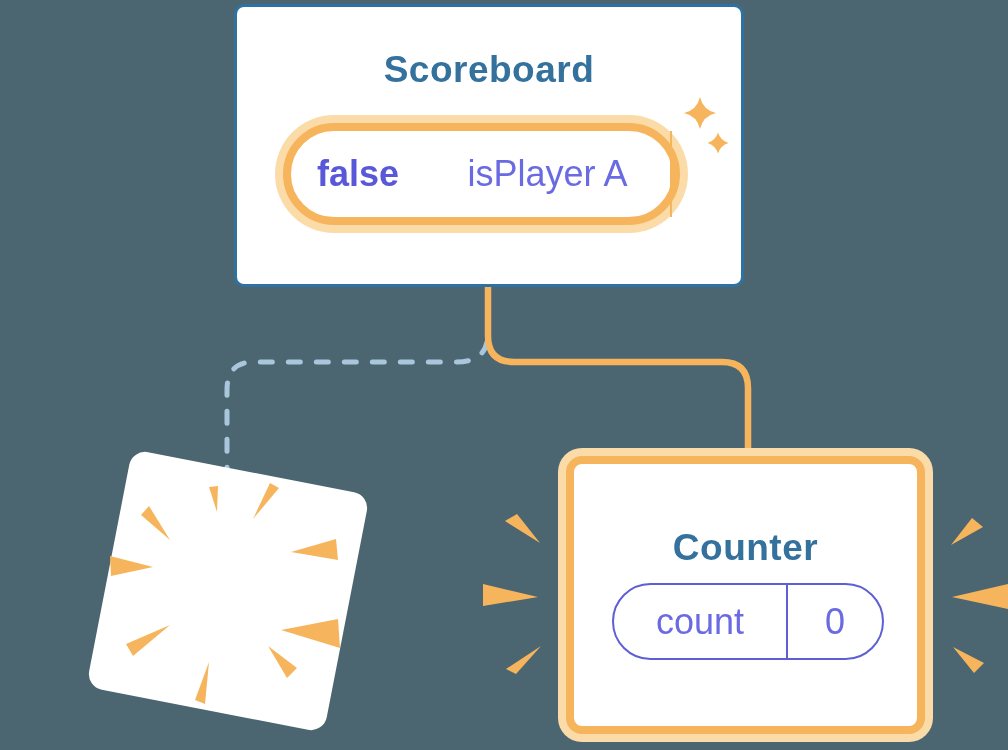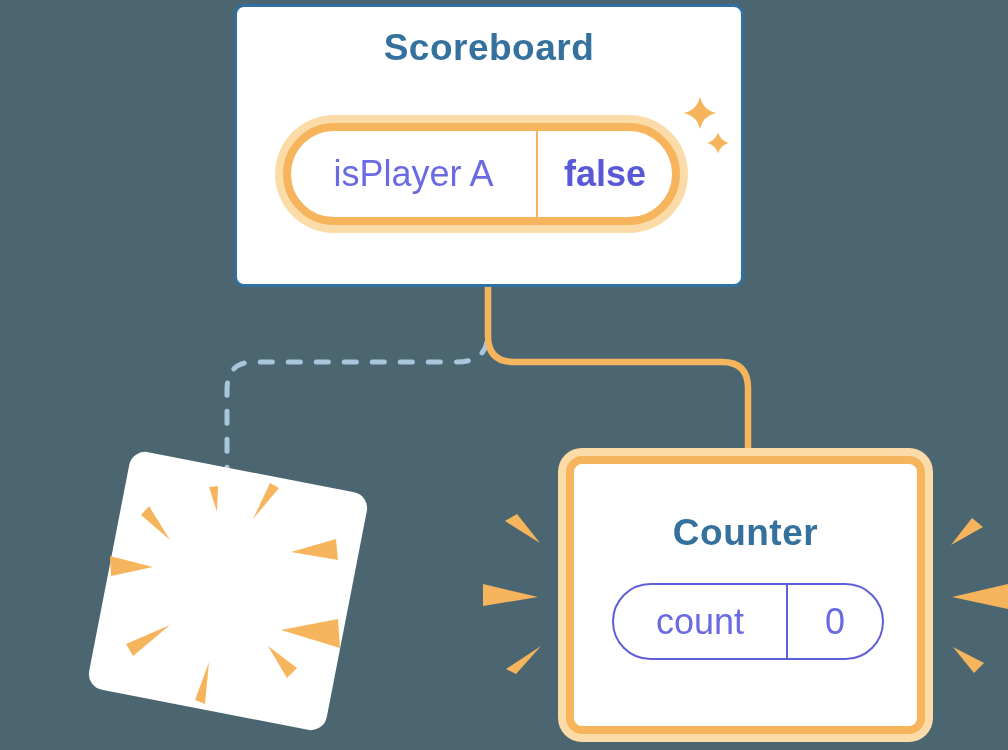--- a/index.html
+++ b/index.html
@@ -28,22 +28,22 @@
     border-radius:16px;
     box-shadow:0 0 0 8px #FBDCA9;
   }
   .card-title{
     text-align:center;
     color:#34719D;
     font-size:37px;
     font-weight:600;
     letter-spacing:0.5px;
   }
-  .scoreboard-card .card-title{margin-top:20px;}
-  .counter-card .card-title{margin-top:48px;}
+  .scoreboard-card .card-title{margin-top:42px;}
+  .counter-card .card-title{margin-top:63px;}
 
   .pill{
     position:absolute;
     box-sizing:border-box;
     background:#ffffff;
     display:flex;
     align-items:stretch;
   }
   .orange-pill{
     left:283px;top:123px;width:397px;height:102px;
@@ -104,22 +104,22 @@
       <polygon points="951,545 972,518 983,527"></polygon>
       <polygon points="952,597 1008,584 1008,609"></polygon>
       <polygon points="953,647 974,673 984,663"></polygon>
     </g>
   </svg>
 
   <div class="card scoreboard-card">
     <div class="card-title">Scoreboard</div>
   </div>
   <div class="pill orange-pill">
+    <div class="pill-cell pill-value">false</div>
     <div class="pill-cell pill-label">isPlayer A</div>
-    <div class="pill-cell pill-value">false</div>
   </div>
 
   <svg class="layer" style="left:680px;top:94px" width="56" height="64" viewBox="0 0 56 64">
     <path d="M20,3 Q23,16 36,19 Q23,22 20,35 Q17,22 4,19 Q17,16 20,3 Z" fill="#F6B55C"></path>
     <path d="M38,38.5 Q40.5,46.5 48.5,49 Q40.5,51.5 38,59.5 Q35.5,51.5 27.5,49 Q35.5,46.5 38,38.5 Z" fill="#F6B55C"></path>
   </svg>
 
   <div class="card counter-card">
     <div class="card-title">Counter</div>
   </div>

